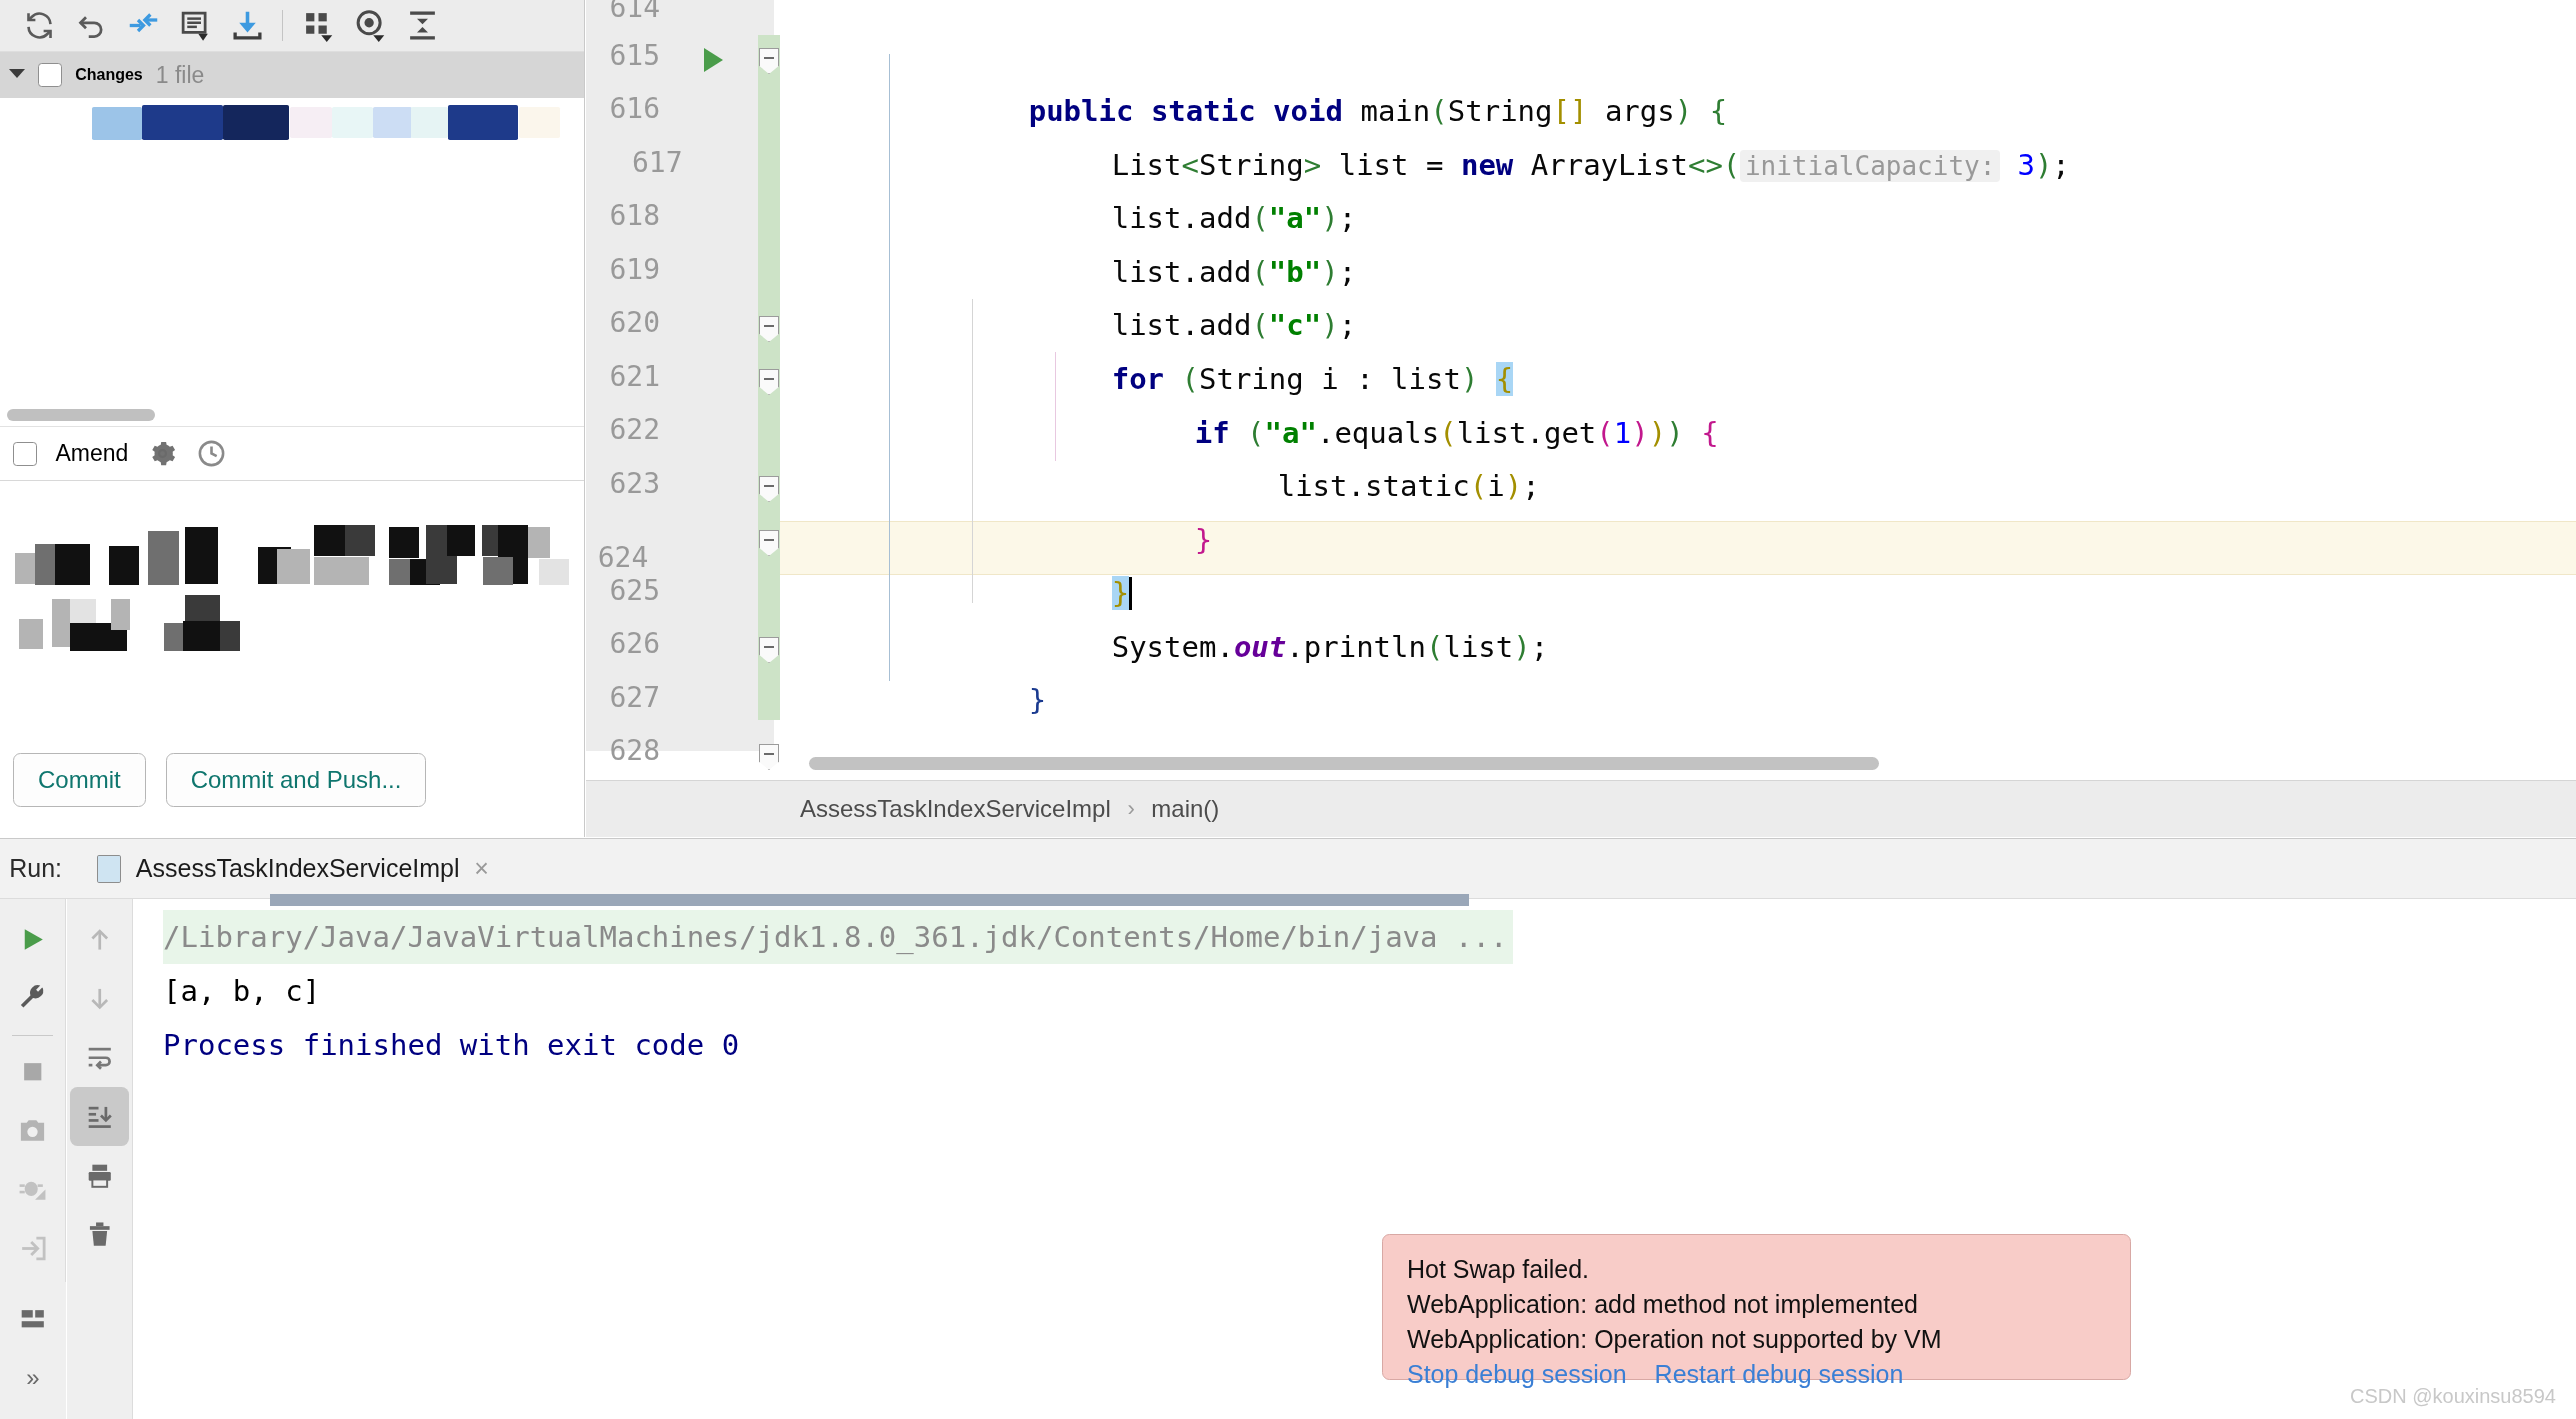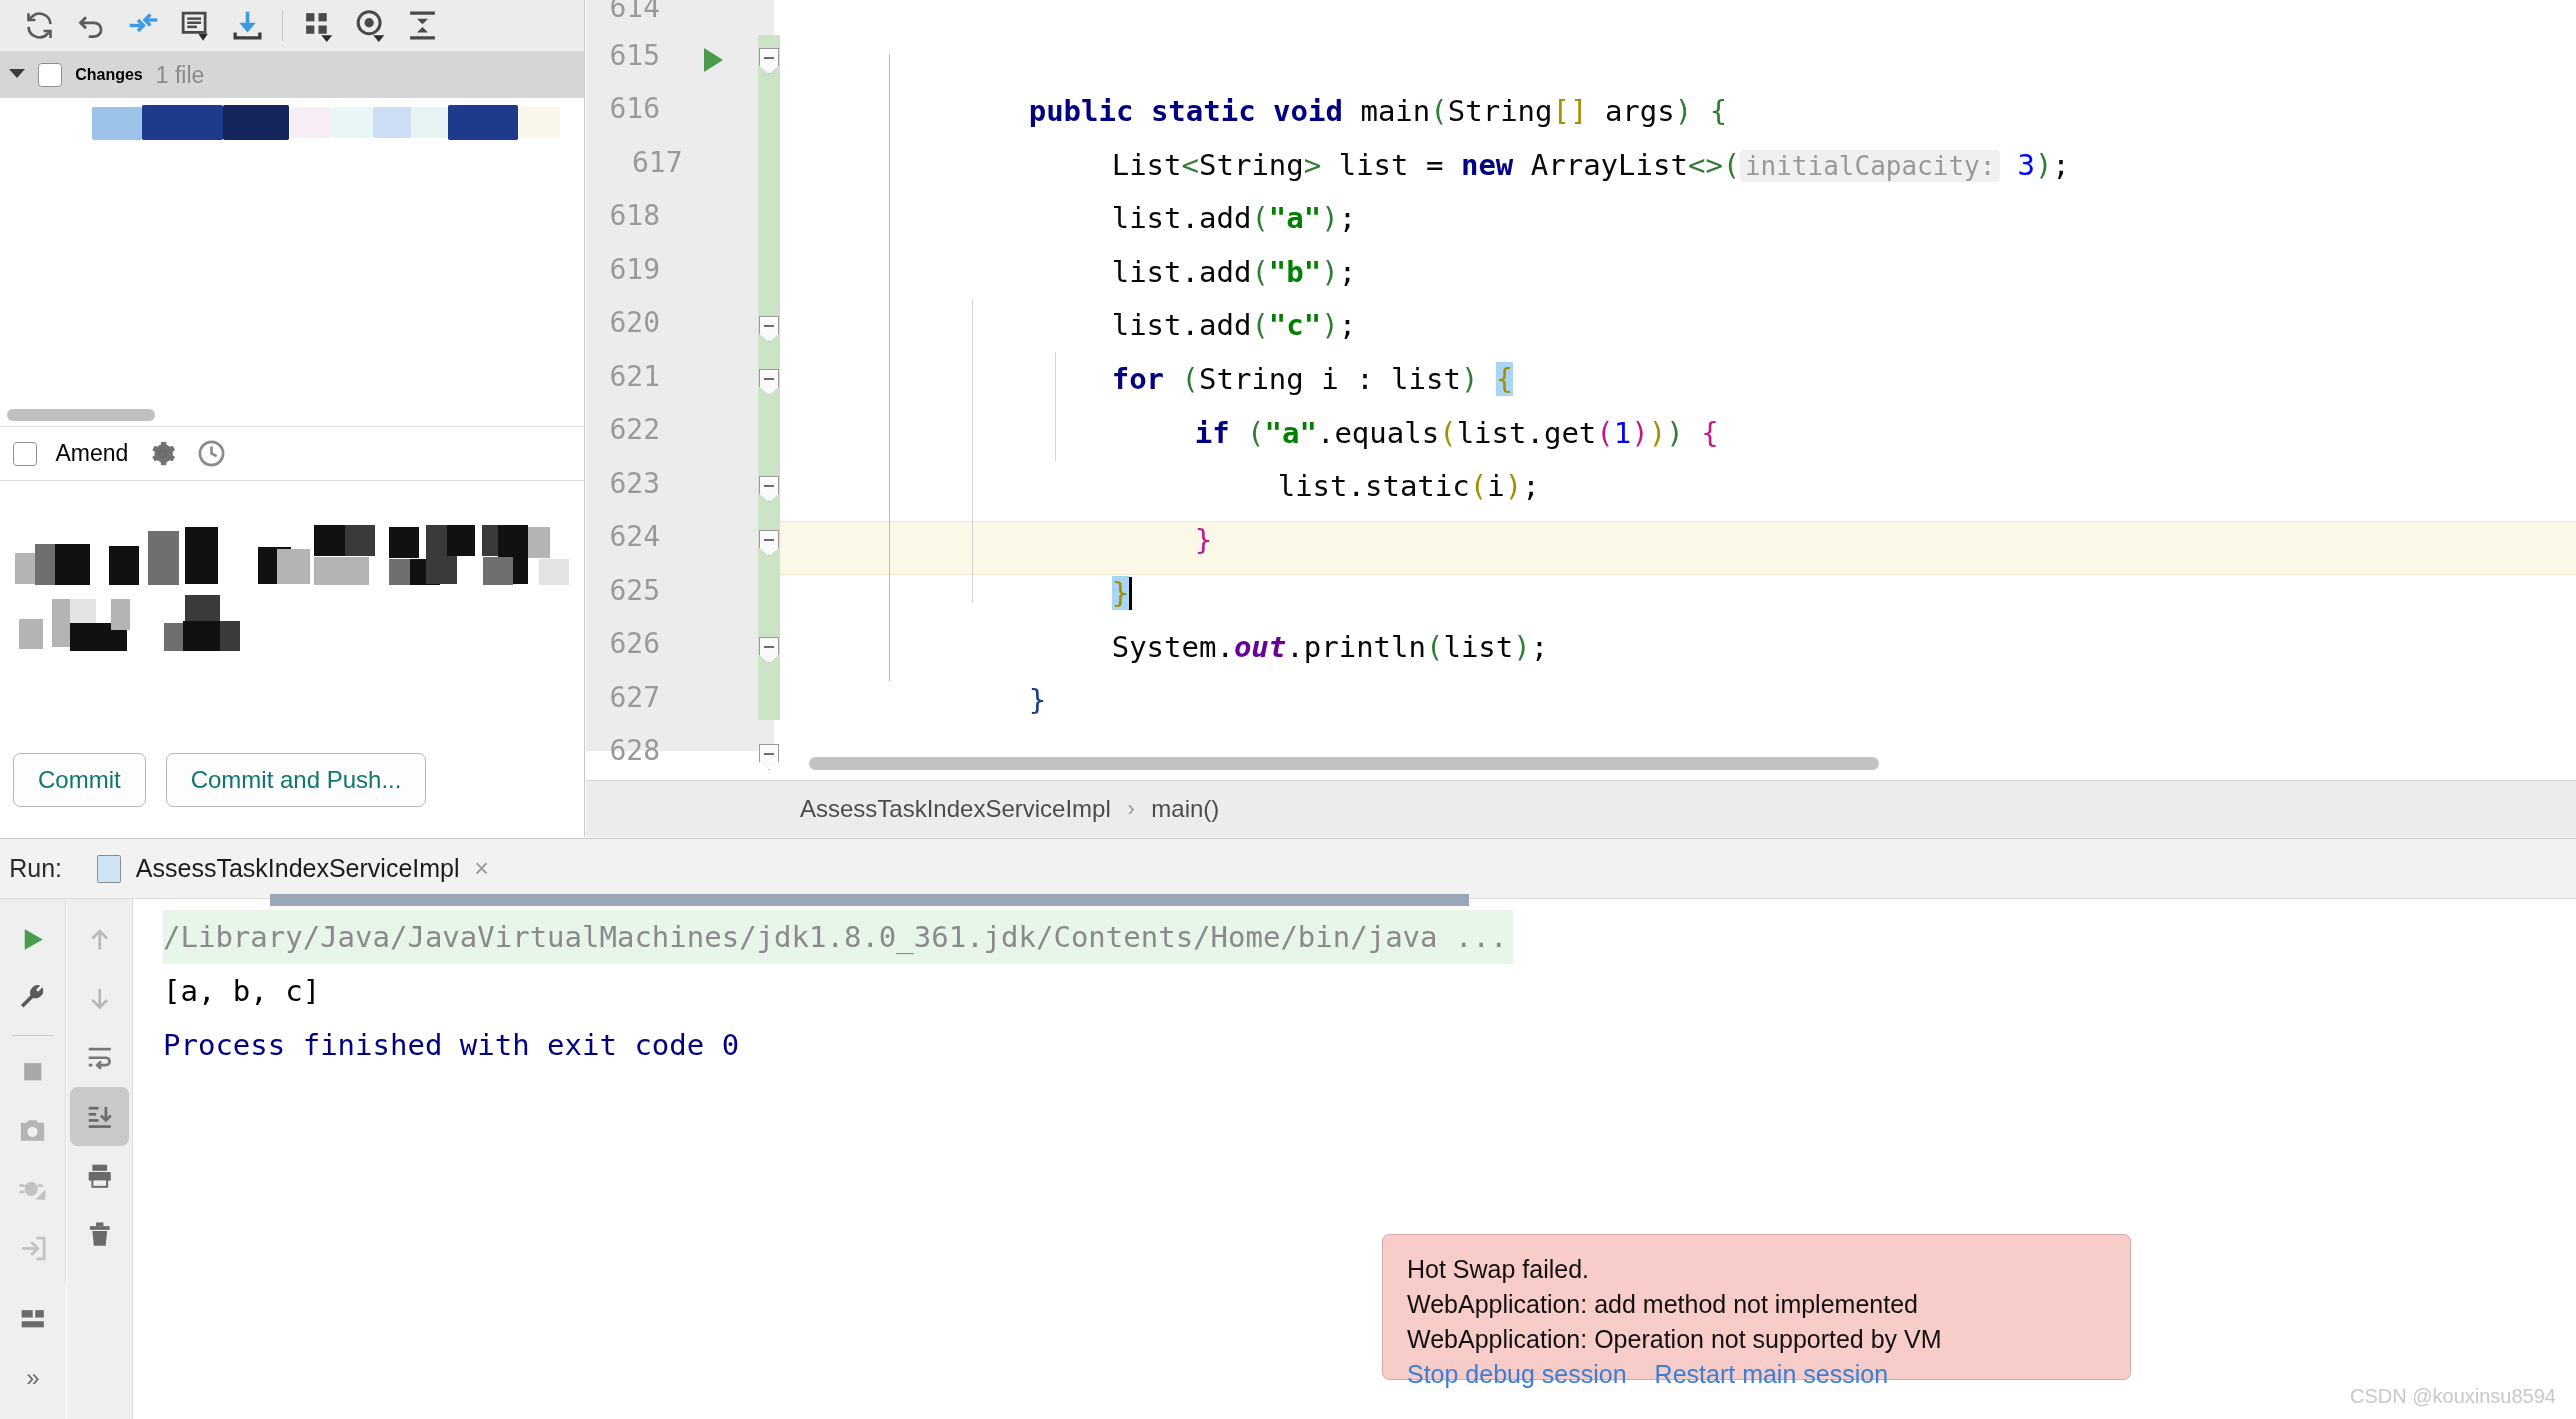--- a/index.html
+++ b/index.html
@@ -453,21 +453,21 @@
       <div class="lineno" style="top:-9.2px;">614</div>
       <div class="lineno" style="top:39px;">615</div>
       <div class="lineno" style="top:92px;">616</div>
       <div class="lineno" style="top:146px;padding-left:46px;">617</div>
       <div class="lineno" style="top:199px;">618</div>
       <div class="lineno" style="top:253px;">619</div>
       <div class="lineno" style="top:306px;">620</div>
       <div class="lineno" style="top:360px;">621</div>
       <div class="lineno" style="top:413px;">622</div>
       <div class="lineno" style="top:467px;">623</div>
-      <div class="lineno" style="top:520px;">624</div>
+      <div class="lineno" style="top:541px;text-align:center;">624</div>
       <div class="lineno" style="top:574px;">625</div>
       <div class="lineno" style="top:627px;">626</div>
       <div class="lineno" style="top:681px;">627</div>
       <div class="lineno" style="top:734px;">628</div>
 
       <div class="run-tri" style="top:48px;"></div>
     </div>
 
     <div id="fold-stripe"></div>
     <div class="fold-marker" style="top:48px;">
@@ -685,20 +685,20 @@
       <span style="font-size:24px;color:#6a6a6a;">»</span>
     </div>
   </div>
 
   <div id="hotswap">
     <div class="hs-line">Hot Swap failed.</div>
     <div class="hs-line">WebApplication: add method not implemented</div>
     <div class="hs-line">WebApplication: Operation not supported by VM</div>
     <div id="hs-actions">
       <span class="hs-link">Stop debug session</span>
-      <span class="hs-link">Restart main session</span>
+      <span class="hs-link">Restart debug session</span>
     </div>
   </div>
 
   <div id="watermark">CSDN @kouxinsu8594</div>
 
 </div>
 
 
 </body></html>

